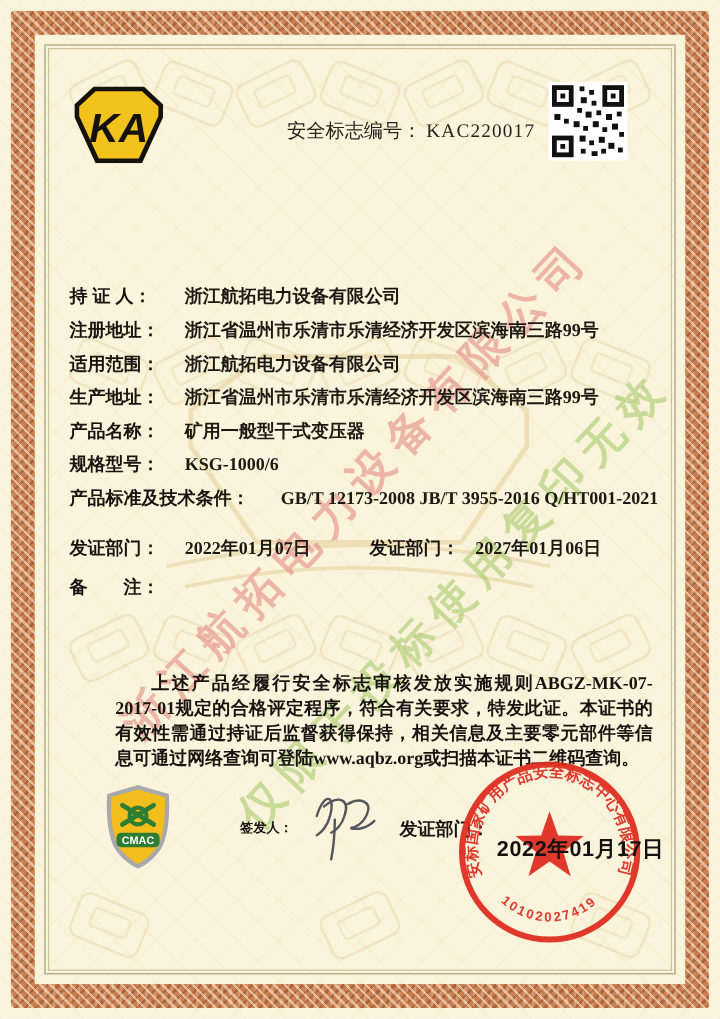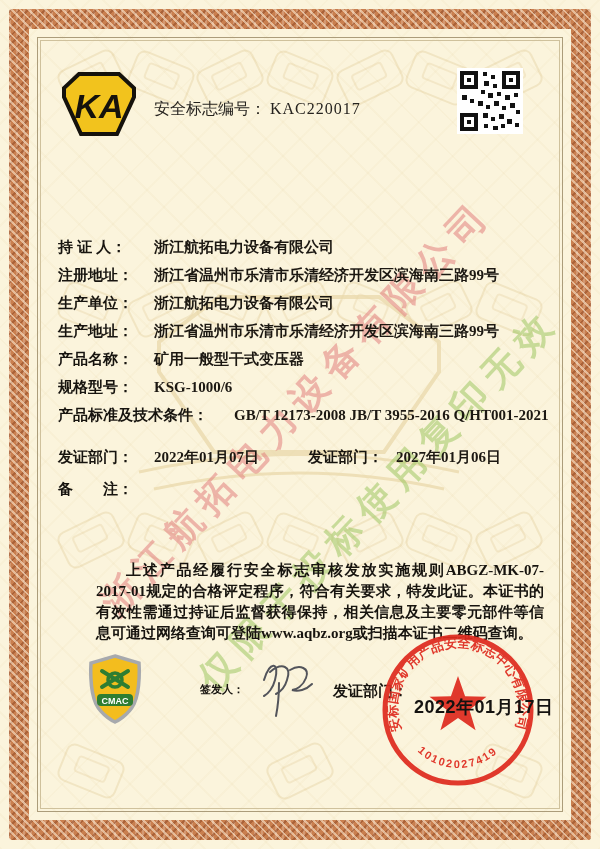--- a/index.html
+++ b/index.html
@@ -38,21 +38,21 @@
 
   
   .wm{position:absolute;z-index:1;font-weight:700;white-space:nowrap;pointer-events:none;}
   .wm1{left:-18px;top:352px;width:520px;text-align:center;transform:rotate(-47deg);
     font-size:37px;letter-spacing:9px;color:rgba(226,128,126,.55);}
   .wm2{left:86px;top:442px;width:480px;text-align:center;transform:rotate(-47deg);
     font-size:37px;letter-spacing:9px;color:rgba(158,198,98,.55);}
 
   
   .ka-logo{position:absolute;left:18px;top:30px;z-index:2;}
-  .cert-no{position:absolute;left:110px;right:110px;top:57px;text-align:left;z-index:2;
+  .cert-no{position:absolute;left:110px;right:110px;top:57px;text-align:right;z-index:2;
     font-family:"Liberation Serif",serif;font-size:16px;color:#26231f;}
   .cert-no .num{letter-spacing:1px;}
   .qr{position:absolute;right:33px;top:26px;z-index:2;}
 
   .title{position:absolute;left:0;right:0;top:128px;text-align:center;z-index:2;
     font-size:33px;font-weight:800;letter-spacing:3px;color:#17140f;}
 
   
   .rows{position:absolute;left:14px;right:8px;top:196px;z-index:2;}
   .row{display:flex;align-items:baseline;height:28px;}
@@ -180,21 +180,21 @@
     <div class="rows">
       <div class="row">
         <span class="label">持 证 人：</span>
         <span class="value">浙江航拓电力设备有限公司</span>
       </div>
       <div class="row">
         <span class="label">注册地址：</span>
         <span class="value">浙江省温州市乐清市乐清经济开发区滨海南三路99号</span>
       </div>
       <div class="row">
-        <span class="label">生产单位：</span>
+        <span class="label">适用范围：</span>
         <span class="value">浙江航拓电力设备有限公司</span>
       </div>
       <div class="row">
         <span class="label">生产地址：</span>
         <span class="value">浙江省温州市乐清市乐清经济开发区滨海南三路99号</span>
       </div>
       <div class="row">
         <span class="label">产品名称：</span>
         <span class="value">矿用一般型干式变压器</span>
       </div>

